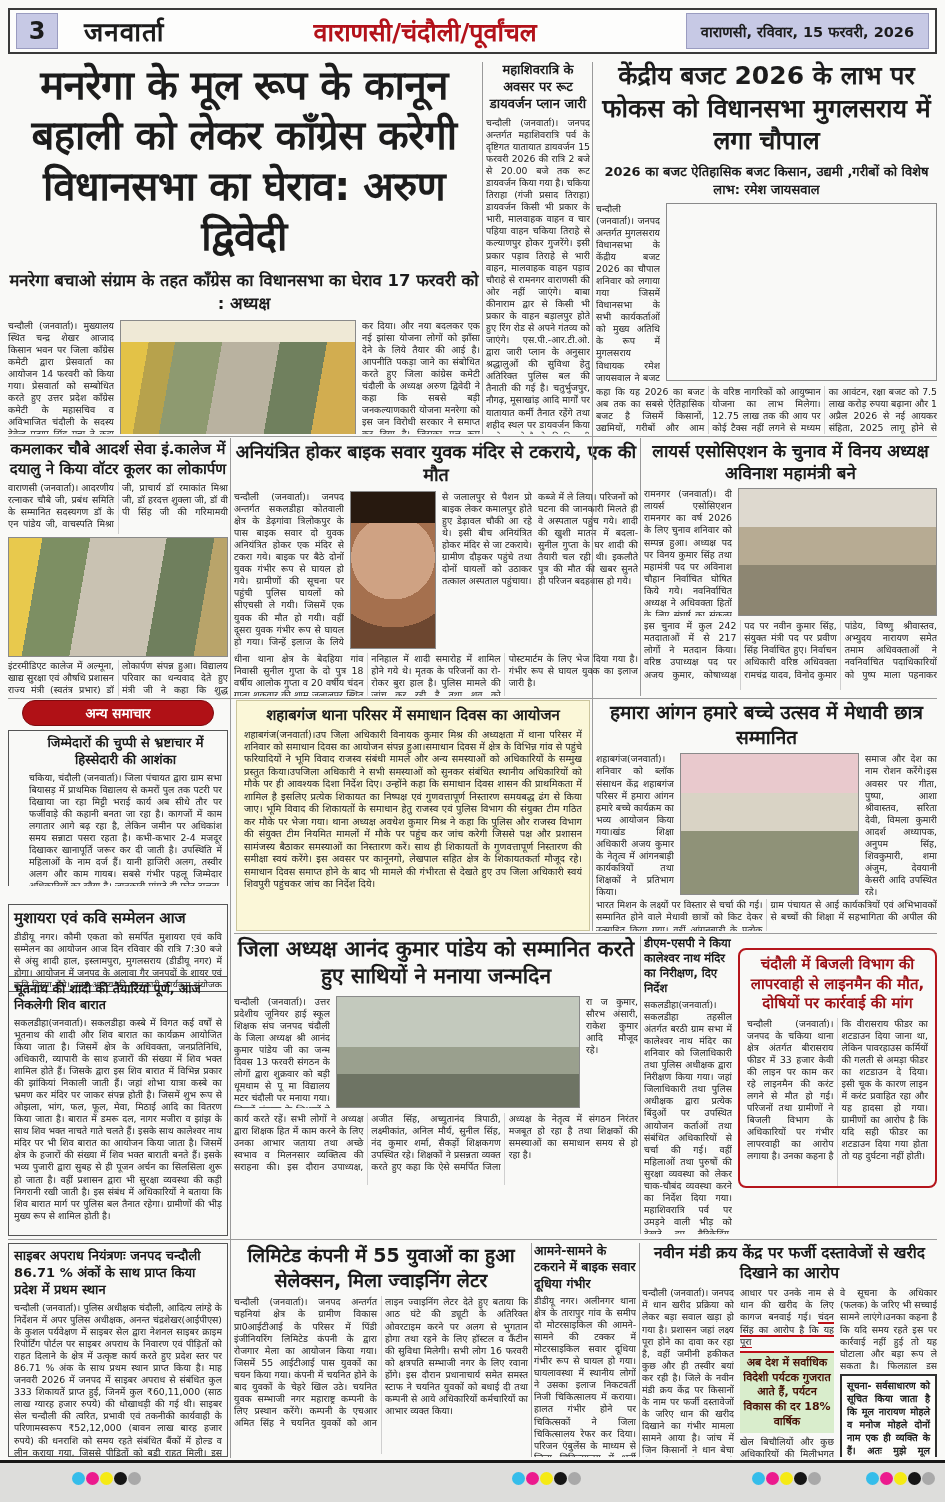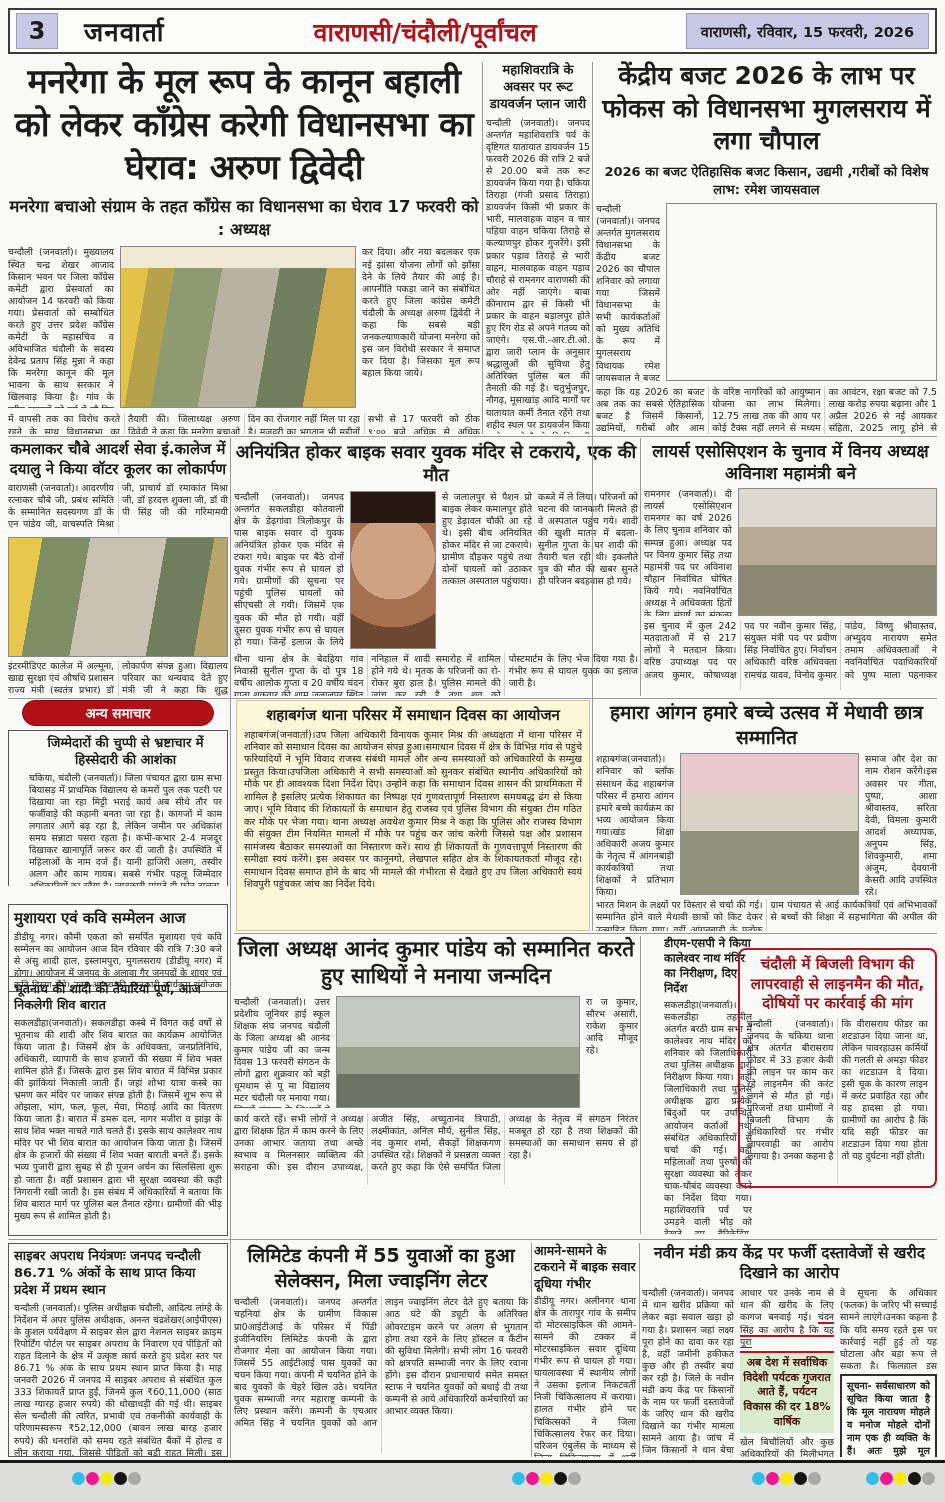--- a/index.html
+++ b/index.html
@@ -8,21 +8,21 @@
   .blk{position:absolute;box-sizing:border-box;overflow:hidden;}
   
   .header{border:2px solid #3a3a3a;background:#fdfdfc;display:flex;align-items:center;padding:3px 6px;}
   .pageno{background:#c7c9e5;border:1px solid #9a9cc0;font-weight:bold;font-size:24px;
           width:40px;height:34px;display:flex;align-items:center;justify-content:center;}
   .masthead{font-weight:800;font-size:26px;margin-left:26px;letter-spacing:1px;}
   .edition{flex:1;text-align:center;font-weight:800;font-size:25px;color:#b3121a;}
   .datebox{background:#c7c9e5;border:1px solid #9a9cc0;font-weight:bold;font-size:14.5px;
            padding:7px 14px;white-space:nowrap;}
   
-  .hl-main{font-weight:800;font-size:34px;line-height:1.26;text-align:center;letter-spacing:-.5px;}
+  .hl-main{font-weight:800;font-size:40px;line-height:1.26;text-align:center;letter-spacing:-.5px;}
   .sub-main{font-weight:800;font-size:16.5px;text-align:center;margin-top:6px;}
   .hl-xl{font-weight:800;font-size:25px;line-height:1.3;text-align:center;}
   .sub-xl{font-weight:700;font-size:13px;text-align:center;margin-top:4px;}
   .hl-lg{font-weight:800;font-size:18px;line-height:1.3;text-align:center;}
   .hl-md{font-weight:800;font-size:15px;line-height:1.3;text-align:center;}
   .hl-sm{font-weight:800;font-size:13px;line-height:1.3;}
   .hl-xs{font-weight:800;font-size:11.5px;line-height:1.3;}
   
   .body{font-size:9.3px;line-height:1.3;text-align:justify;color:#232323;overflow:hidden;}
   .cols2{column-count:2;column-gap:8px;column-rule:1px solid #cfcfcf;}
@@ -165,21 +165,21 @@
   <div class="blk" style="left:234px;top:936px;width:404px;height:296px;">
     <div class="hl-xl" style="font-size:21px;">जिला अध्यक्ष आनंद कुमार पांडेय को सम्मानित करते हुए साथियों ने मनाया जन्मदिन</div>
     <div class="row" style="margin-top:5px;height:112px;">
       <div class="body" style="width:96px;">चन्दौली (जनवार्ता)। उत्तर प्रदेशीय जूनियर हाई स्कूल शिक्षक संघ जनपद चंदौली के जिला अध्यक्ष श्री आनंद कुमार पांडेय जी का जन्म दिवस 13 फरवरी संगठन के लोगों द्वारा शुक्रवार को बड़ी धूमधाम से पू मा विद्यालय मटर चंदौली पर मनाया गया। जिसमें संगठन के शिक्षकों ने पुष्प भेंट कर बधाई दी।</div>
       <div class="photo ph-birthday grow"></div>
       <div class="body" style="width:52px;">रा ज कुमार, सौरभ अंसारी, राकेश कुमार आदि मौजूद रहे।</div>
     </div>
     <div class="body cols3" style="margin-top:5px;height:72px;">कार्य करते रहें। सभी लोगों ने अध्यक्ष द्वारा शिक्षक हित में काम करने के लिए उनका आभार जताया तथा अच्छे स्वभाव व मिलनसार व्यक्तित्व की सराहना की। इस दौरान उपाध्यक्ष, अजीत सिंह, अच्युतानंद त्रिपाठी, लक्ष्मीकांत, अनिल मौर्य, सुनील सिंह, नंद कुमार शर्मा, सैकड़ों शिक्षकगण उपस्थित रहे। शिक्षकों ने प्रसन्नता व्यक्त करते हुए कहा कि ऐसे समर्पित जिला अध्यक्ष के नेतृत्व में संगठन निरंतर मजबूत हो रहा है तथा शिक्षकों की समस्याओं का समाधान समय से हो रहा है।</div>
   </div>
 
-  <div class="blk" style="left:644px;top:936px;width:88px;height:298px;margin-left:20px;">
+  <div class="blk" style="left:644px;top:936px;width:88px;height:298px;">
     <div class="hl-xs">डीएम-एसपी ने किया कालेश्वर नाथ मंदिर का निरीक्षण, दिए निर्देश</div>
     <div class="body" style="margin-top:3px;height:242px;">सकलडीहा(जनवार्ता)। सकलडीहा तहसील अंतर्गत बरठी ग्राम सभा में कालेश्वर नाथ मंदिर का शनिवार को जिलाधिकारी तथा पुलिस अधीक्षक द्वारा निरीक्षण किया गया। जहां जिलाधिकारी तथा पुलिस अधीक्षक द्वारा प्रत्येक बिंदुओं पर उपस्थित आयोजन कर्ताओं तथा संबंधित अधिकारियों से चर्चा की गई। वहीं महिलाओं तथा पुरुषों की सुरक्षा व्यवस्था को लेकर चाक-चौबंद व्यवस्था करने का निर्देश दिया गया। महाशिवरात्रि पर्व पर उमड़ने वाली भीड़ को देखते हुए बैरिकेडिंग, पेयजल, प्रकाश तथा सफाई की समुचित व्यवस्था के निर्देश दिए गए।</div>
   </div>
 
   <div class="blk redbox" style="left:738px;top:948px;width:199px;height:240px;">
     <div class="hl-md">चंदौली में बिजली विभाग की लापरवाही से लाइनमैन की मौत, दोषियों पर कार्रवाई की मांग</div>
     <div class="body cols2" style="margin-top:4px;height:168px;">चन्दौली (जनवार्ता)। जनपद के चकिया थाना क्षेत्र अंतर्गत बीरासराय फीडर में 33 हजार केवी की लाइन पर काम कर रहे लाइनमैन की करंट लगने से मौत हो गई। परिजनों तथा ग्रामीणों ने बिजली विभाग के अधिकारियों पर गंभीर लापरवाही का आरोप लगाया है। उनका कहना है कि वीरासराय फीडर का शटडाउन दिया जाना था, लेकिन पावरहाउस कर्मियों की गलती से अमड़ा फीडर का शटडाउन दे दिया। इसी चूक के कारण लाइन में करंट प्रवाहित रहा और यह हादसा हो गया। ग्रामीणों का आरोप है कि यदि सही फीडर का शटडाउन दिया गया होता तो यह दुर्घटना नहीं होती।</div>
   </div>
 
   <div class="blk boxed" style="left:8px;top:1243px;width:220px;height:214px;">

